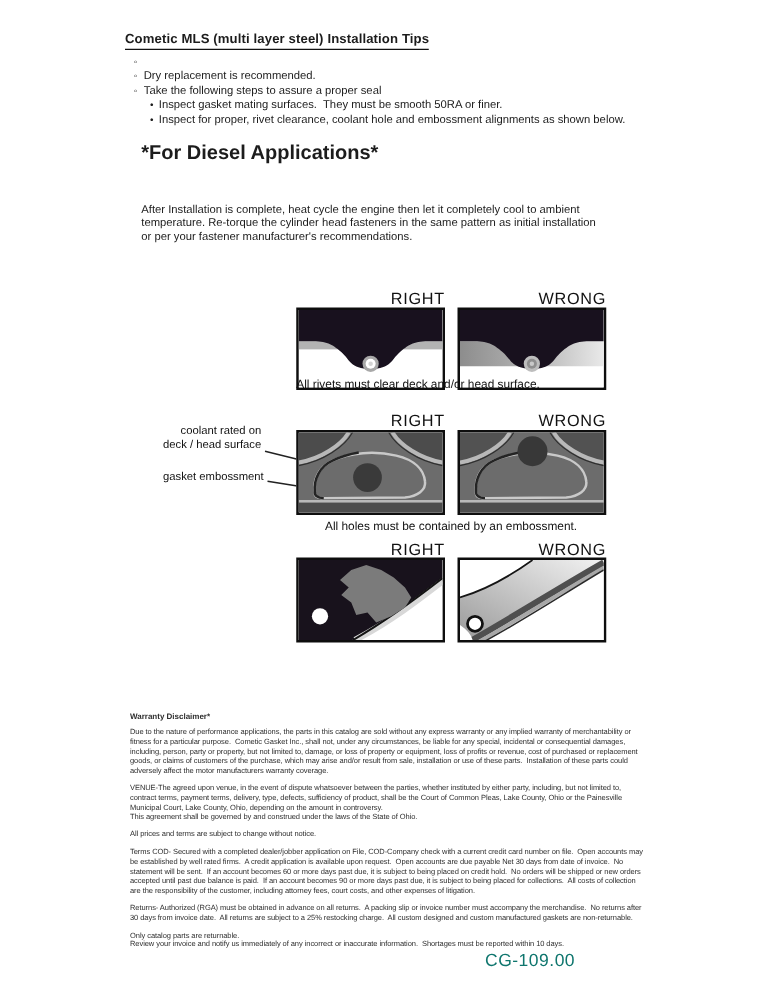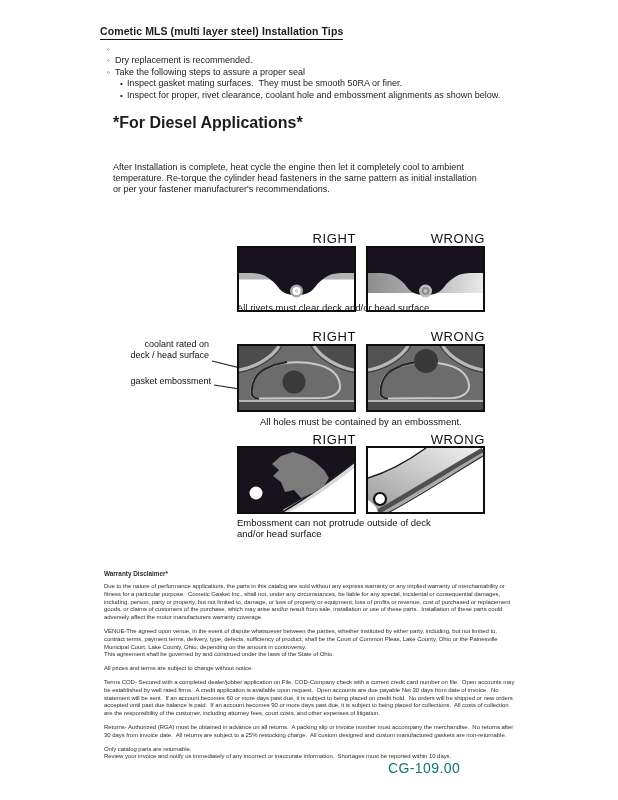--- a/index.html
+++ b/index.html
@@ -176,22 +176,20 @@
       <rect x="0" y="0" width="115" height="64" fill="#ffffff"></rect>
       <path d="M0,30 C20,24 40,13 58,0 H115 V2 C80,22 45,44 10,64 H0 Z" fill="url(#bandGrad)"></path>
       <path d="M0,30 C20,24 40,13 58,0" stroke="#161616" stroke-width="1.4" fill="none"></path>
       <path d="M115,2 C80,22 45,44 10,64" stroke="#4f4f4f" stroke-width="5" fill="none"></path>
       <path d="M115,6 C82,25 48,47 14,66 " stroke="#a8a8a8" stroke-width="3" fill="none"></path>
       <path d="M115,8 C83,27 50,49 16,67" stroke="#2a2a2a" stroke-width="1.2" fill="none"></path>
       <path d="M0,52 C6,56 9,60 10,64 L0,64 Z" fill="#ffffff"></path>
       <circle cx="12" cy="51" r="6" fill="#ffffff" stroke="#111" stroke-width="2.2"></circle>
     </svg>
   </div>
-  <div class="abs caption" style="left:237px;top:517px;">Embossment can not protrude outside of deck
-and/or head surface</div>
 
   <div class="abs legal">
     <div class="legal-heading">Warranty Disclaimer*</div>
     <p>Due to the nature of performance applications, the parts in this catalog are sold without any express warranty or any implied warranty of merchantability or
 fitness for a particular purpose.  Cometic Gasket Inc., shall not, under any circumstances, be liable for any special, incidental or consequential damages,
 including, person, party or property, but not limited to, damage, or loss of property or equipment, loss of profits or revenue, cost of purchased or replacement
 goods, or claims of customers of the purchase, which may arise and/or result from sale, installation or use of these parts.  Installation of these parts could
 adversely affect the motor manufacturers warranty coverage.</p>
     <p>VENUE-The agreed upon venue, in the event of dispute whatsoever between the parties, whether instituted by either party, including, but not limited to,
 contract terms, payment terms, delivery, type, defects, sufficiency of product, shall be the Court of Common Pleas, Lake County, Ohio or the Painesville

